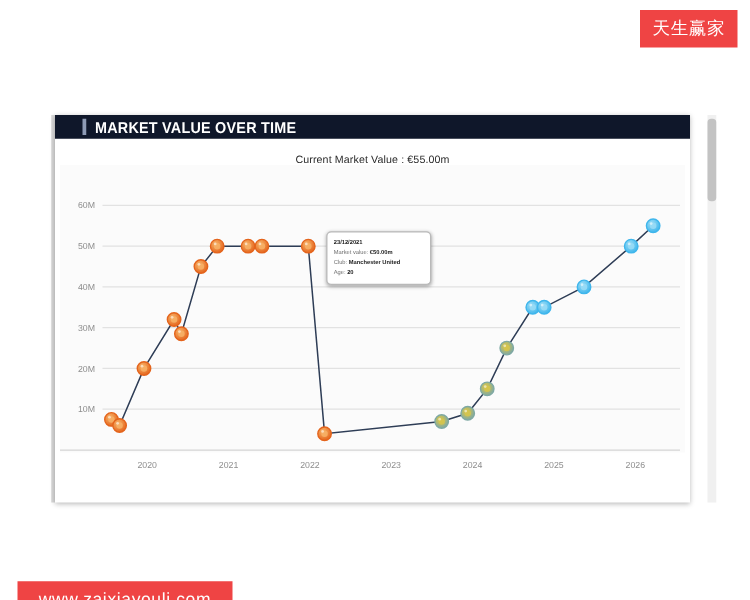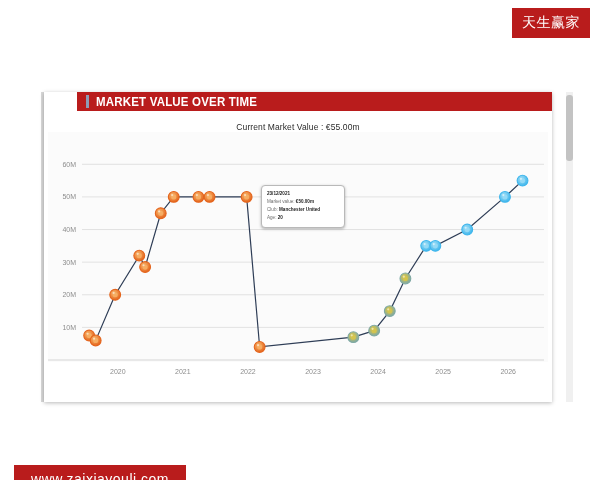--- a/index.html
+++ b/index.html
@@ -2,34 +2,34 @@
 <html><head>
 <meta charset="utf-8">
 <style>
   html,body{margin:0;padding:0;}
   body{
     width:600px;height:480px;background:#ffffff;overflow:hidden;position:relative;
     font-family:"Liberation Sans",sans-serif;
   }
   
   .wm{
-    position:absolute;background:#b91c1c;color:#ffffff;
+    position:absolute;background:#ef4444;color:#ffffff;
     display:flex;align-items:center;justify-content:center;letter-spacing:.5px;
   }
   #wm-top{right:10px;top:8px;width:78px;height:30px;font-size:14px;}
   #wm-bottom{left:14px;top:465px;width:172px;height:28px;font-size:14px;}
 
   
   #card{
     position:absolute;left:44px;top:92px;width:508px;height:310px;
     background:#ffffff;box-shadow:0 1px 4px rgba(0,0,0,.28);
   }
   #card-header{
-    height:19px;background:#b91c1c;display:flex;align-items:center;
-    padding-left:9px;box-sizing:border-box;margin-left:33px;
+    height:19px;background:#0f172a;display:flex;align-items:center;
+    padding-left:22px;box-sizing:border-box;
   }
   #card-header .bar{width:3px;height:13px;background:#8e9bb5;margin-right:7px;}
   #card-title{
     color:#ffffff;font-size:12.5px;font-weight:bold;letter-spacing:.2px;
     text-transform:uppercase;transform:scaleX(.92);transform-origin:left center;
     white-space:nowrap;
   }
   #chart-subtitle{
     text-align:center;font-size:8.5px;font-weight:normal;color:#2b2b2b;
     margin-top:11px;letter-spacing:.1px;

